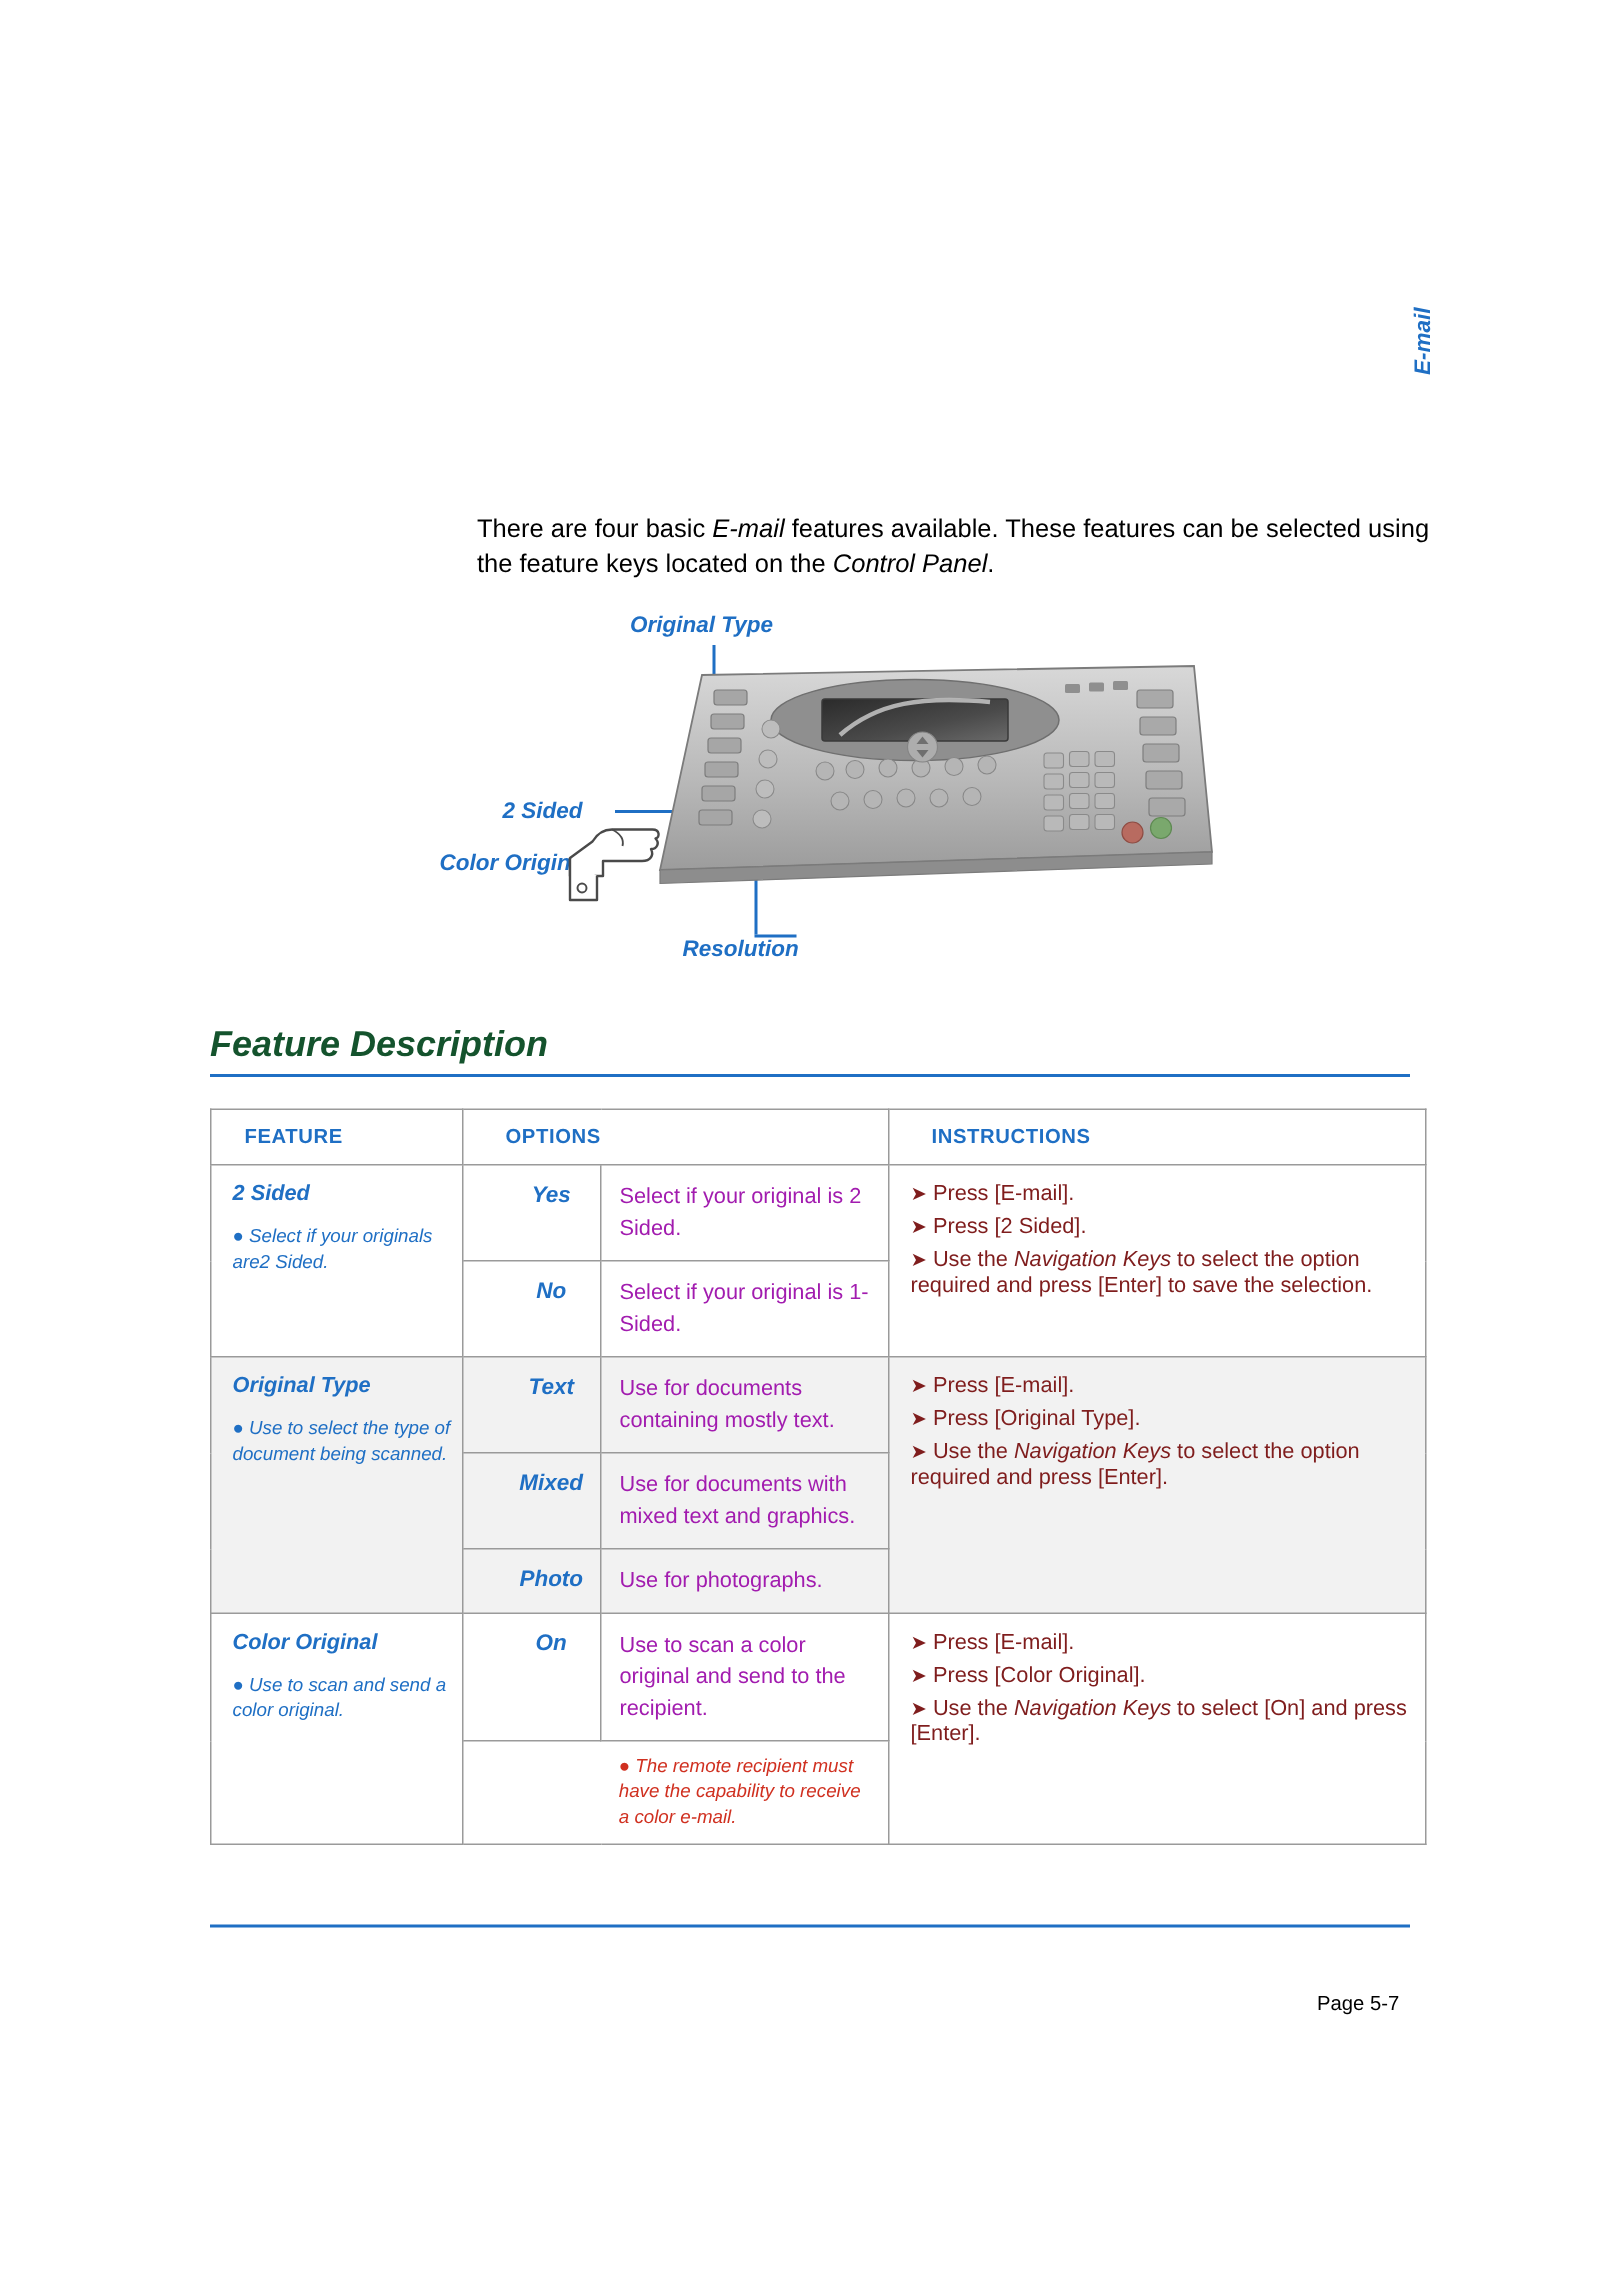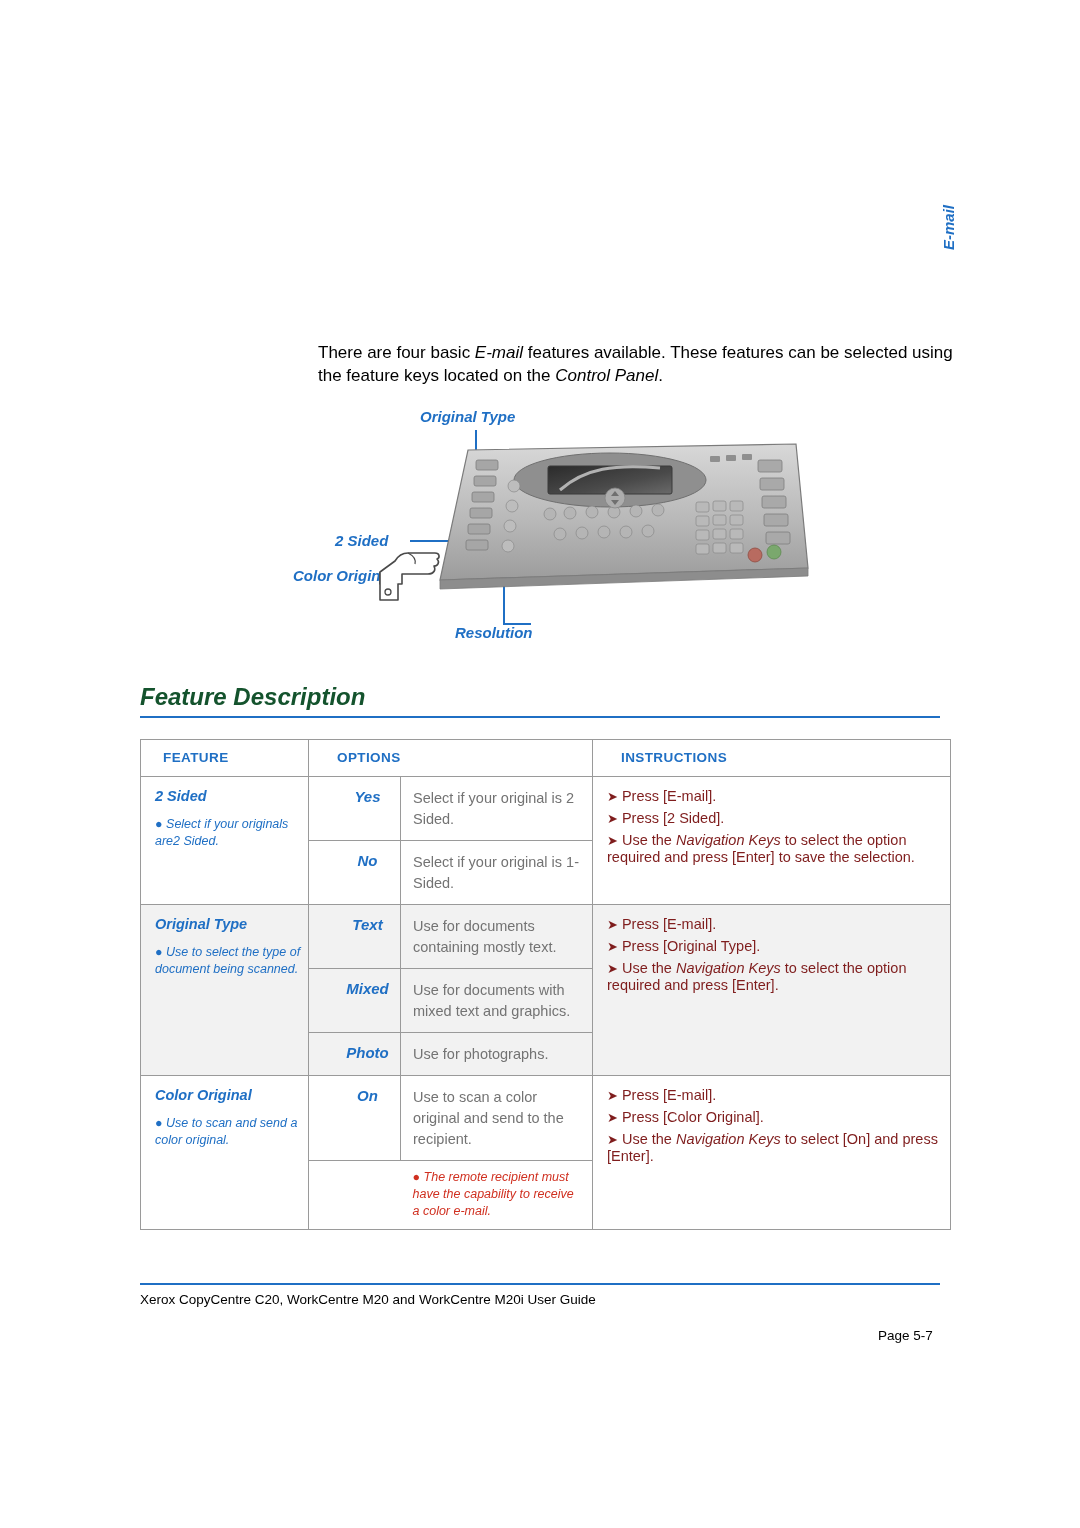--- a/index.html
+++ b/index.html
@@ -172,21 +172,21 @@
     font-style: italic;
     color: #1F6FC4;
     padding: 11px 0 10px 26px;
     text-align: center;
   }
 
   .optdesc {
     font-size: 14.5px;
     line-height: 21px;
     padding: 11px 10px 10px 12px;
-    color: #737373;
+    color: #a21caf;
   }
 
   .instr {
     font-size: 14.5px;
     line-height: 16px;
     padding: 11px 8px 10px 14px;
     color: #7f1d1d;
   }
   .instr .ar { font-family: "DejaVu Sans", sans-serif; font-size: 13px; }
   .instr i { font-style: italic; }
@@ -464,16 +464,15 @@
       <tr>
         <td style="border-right:none;"></td>
         <td style="border-left:none;">
           <div class="note-red"><span class="bullet">●</span> <span>The remote recipient must have the capability to receive a color e-mail.</span></div>
         </td>
       </tr>
     </tbody>
   </table>
 
   <div class="footer-rule"></div>
-  <div class="footer-left">Xerox CopyCentre C20, WorkCentre M20 and WorkCentre M20i User Guide</div>
   <div class="footer-right">Page  5-7</div>
 
 </div>
 
 </body></html>

